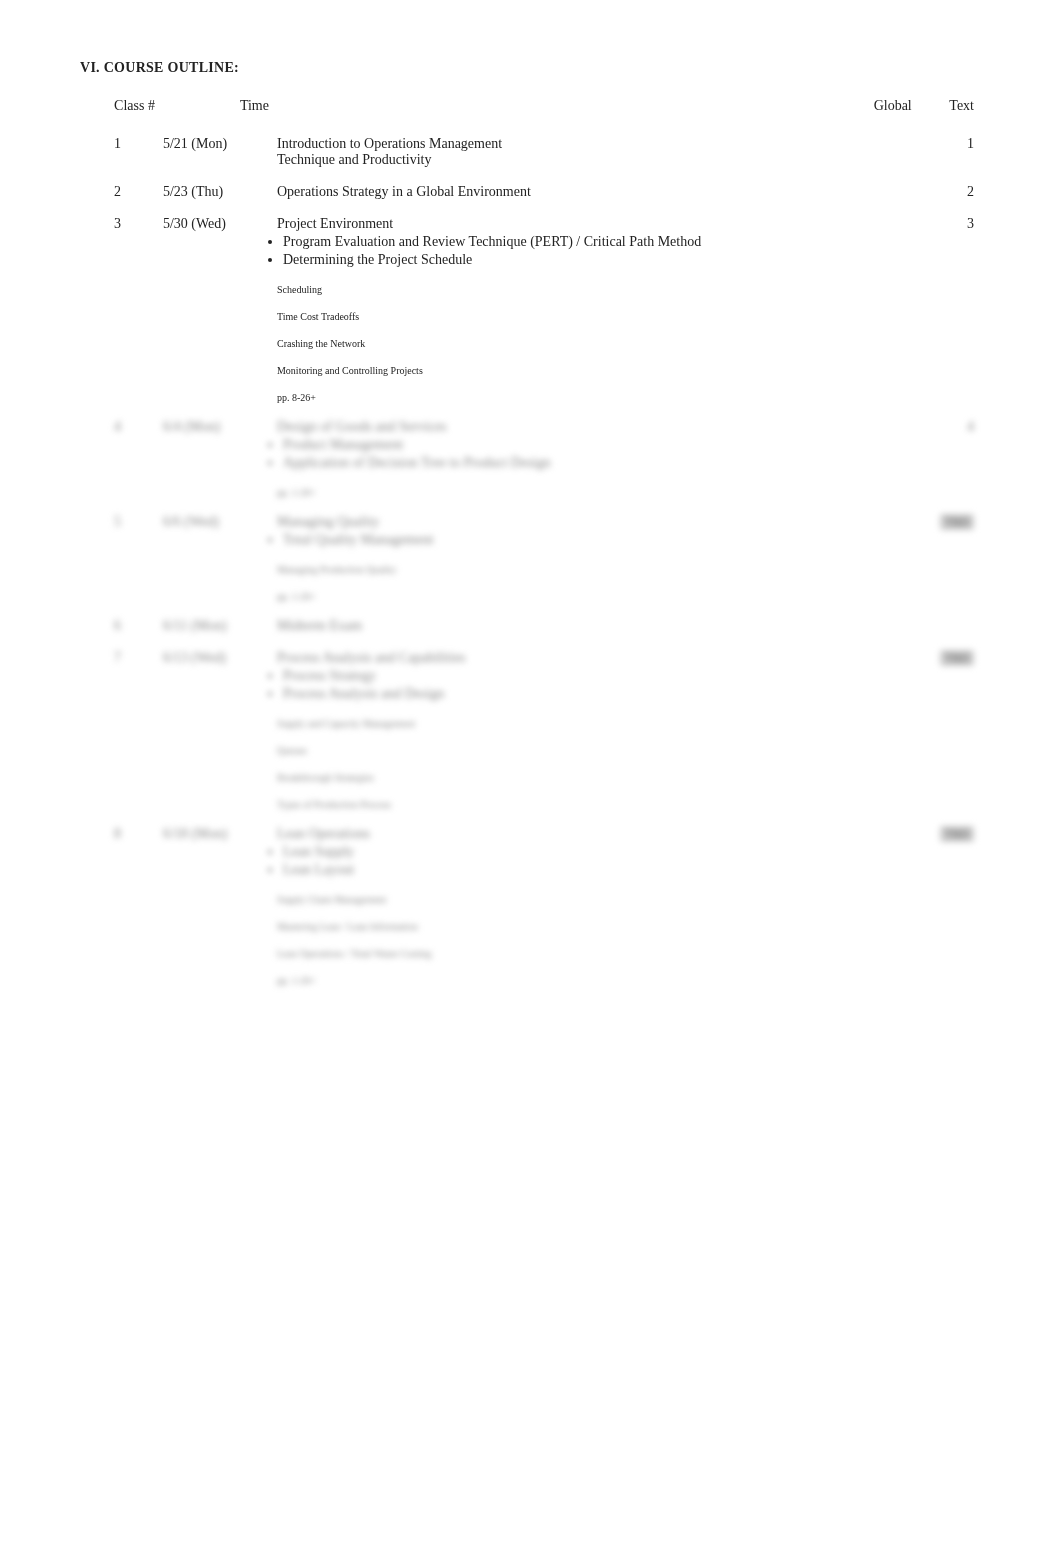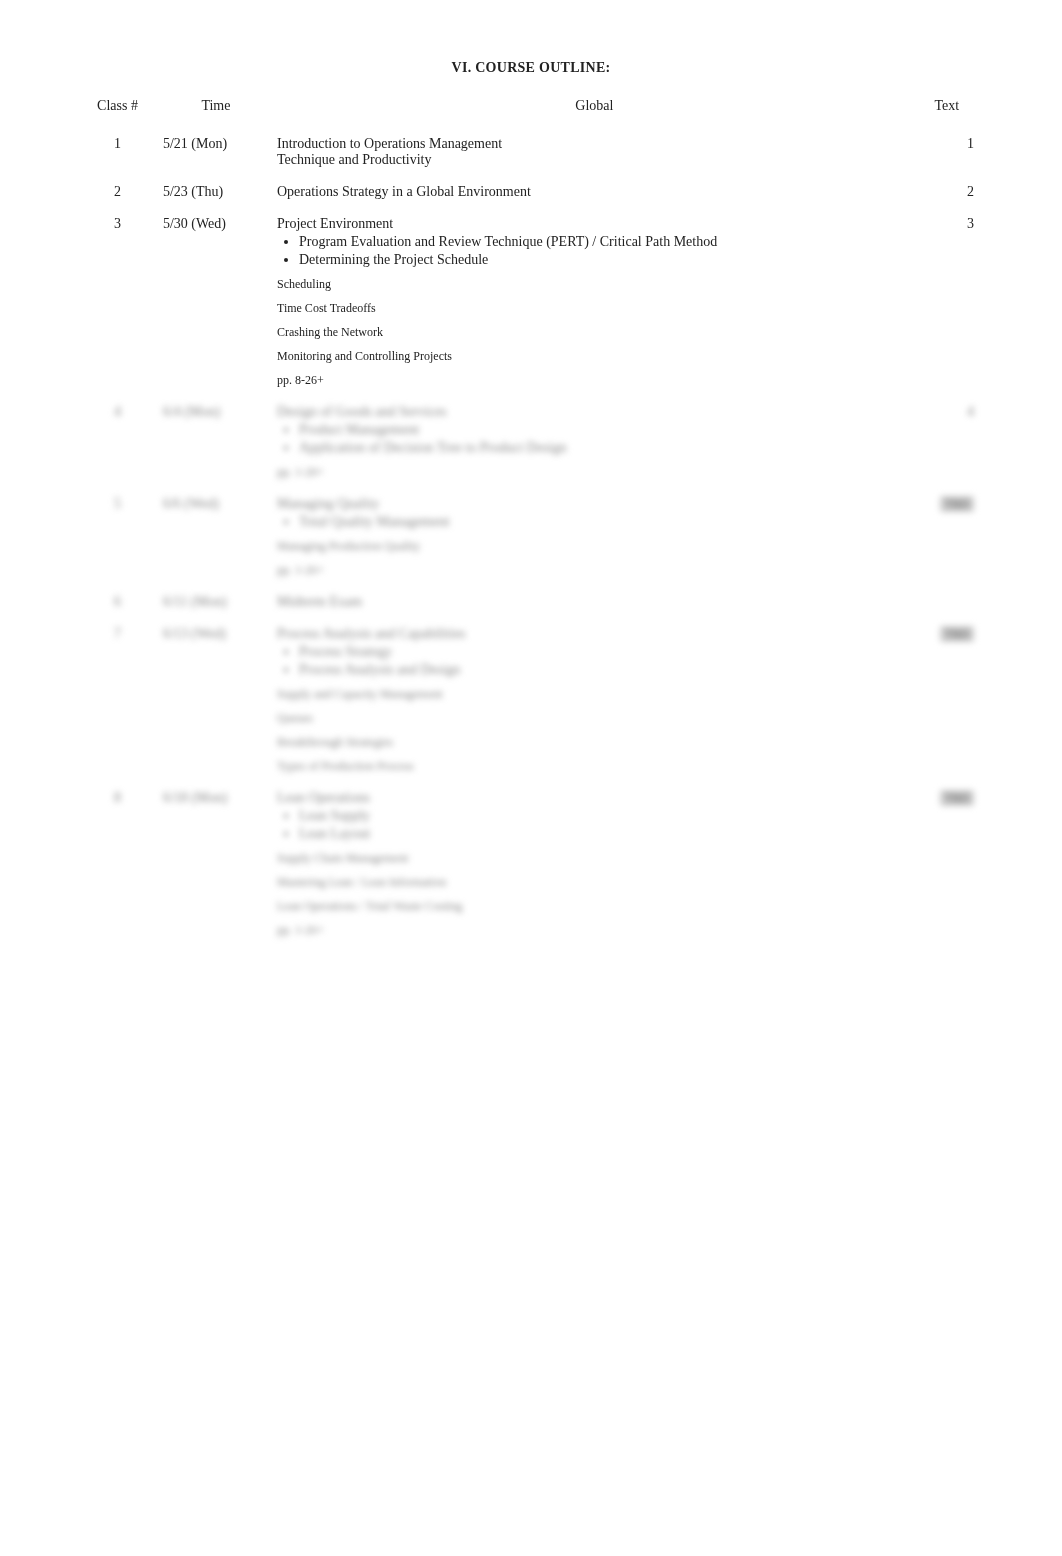--- a/index.html
+++ b/index.html
@@ -10,29 +10,28 @@
       color: #222;
       width: 1062px;
       min-height: 1556px;
       padding: 60px 80px;
     }
     .section-title {
       font-size: 14px;
       font-weight: bold;
       margin-bottom: 18px;
       letter-spacing: 0.02em;
-      text-align: center;
     }
     .course-table {
       width: 100%;
       border-collapse: collapse;
     }
     .course-table th {
       font-weight: normal;
-      text-align: center;
+      text-align: right;
       padding: 4px 8px 8px 0;
       vertical-align: top;
       font-size: 14px;
       margin-top: 31px;
     }
     .course-table td {
       padding: 6px 8px 6px 0;
       vertical-align: top;
       font-size: 14px;
     }
@@ -44,29 +43,29 @@
       filter: blur(3px);
       color: #888;
       user-select: none;
     }
     .row-separator td {
       padding-top: 14px;
       padding-bottom: 2px;
     }
     .sub-list {
       list-style: disc;
-      margin-left: 22px;
+      margin-left: 6px;
       margin-top: 2px;
     }
     .sub-list li {
       margin-bottom: 2px;
     }
     .note-line {
-      margin-top: 9px;
-      font-size: 12px;
+      margin-top: 16px;
+      font-size: 10px;
     }
     .center-num {
       text-align: center;
     }
     .tbd-badge {
       font-size: 12px;
       background: #ccc;
       border-radius: 3px;
       padding: 1px 5px;
       color: #555;

